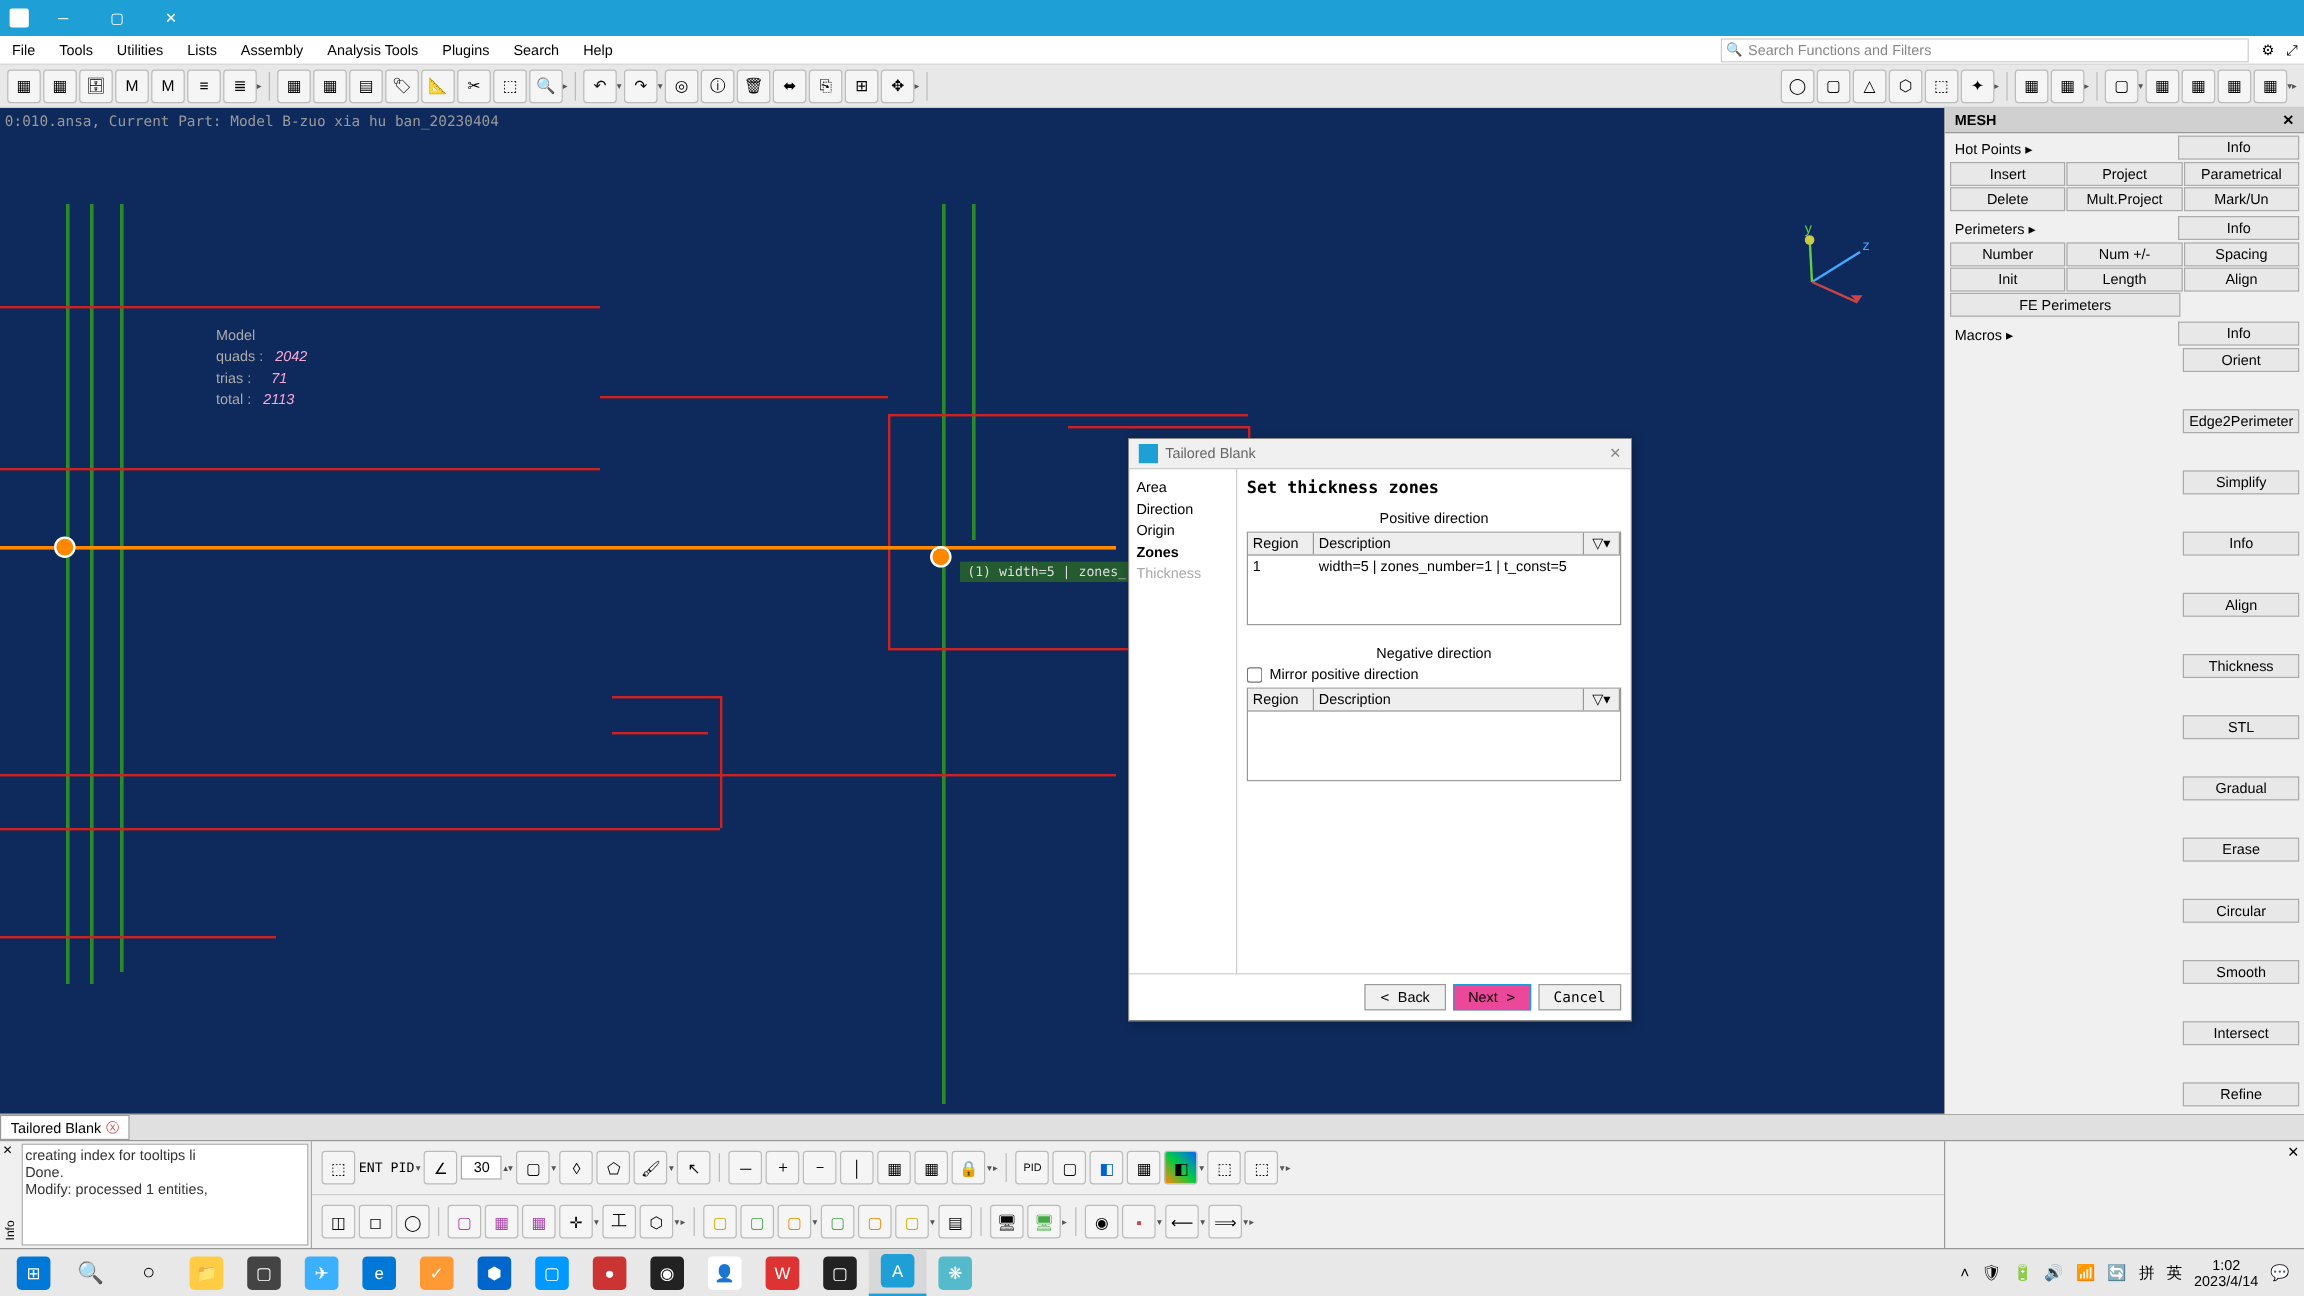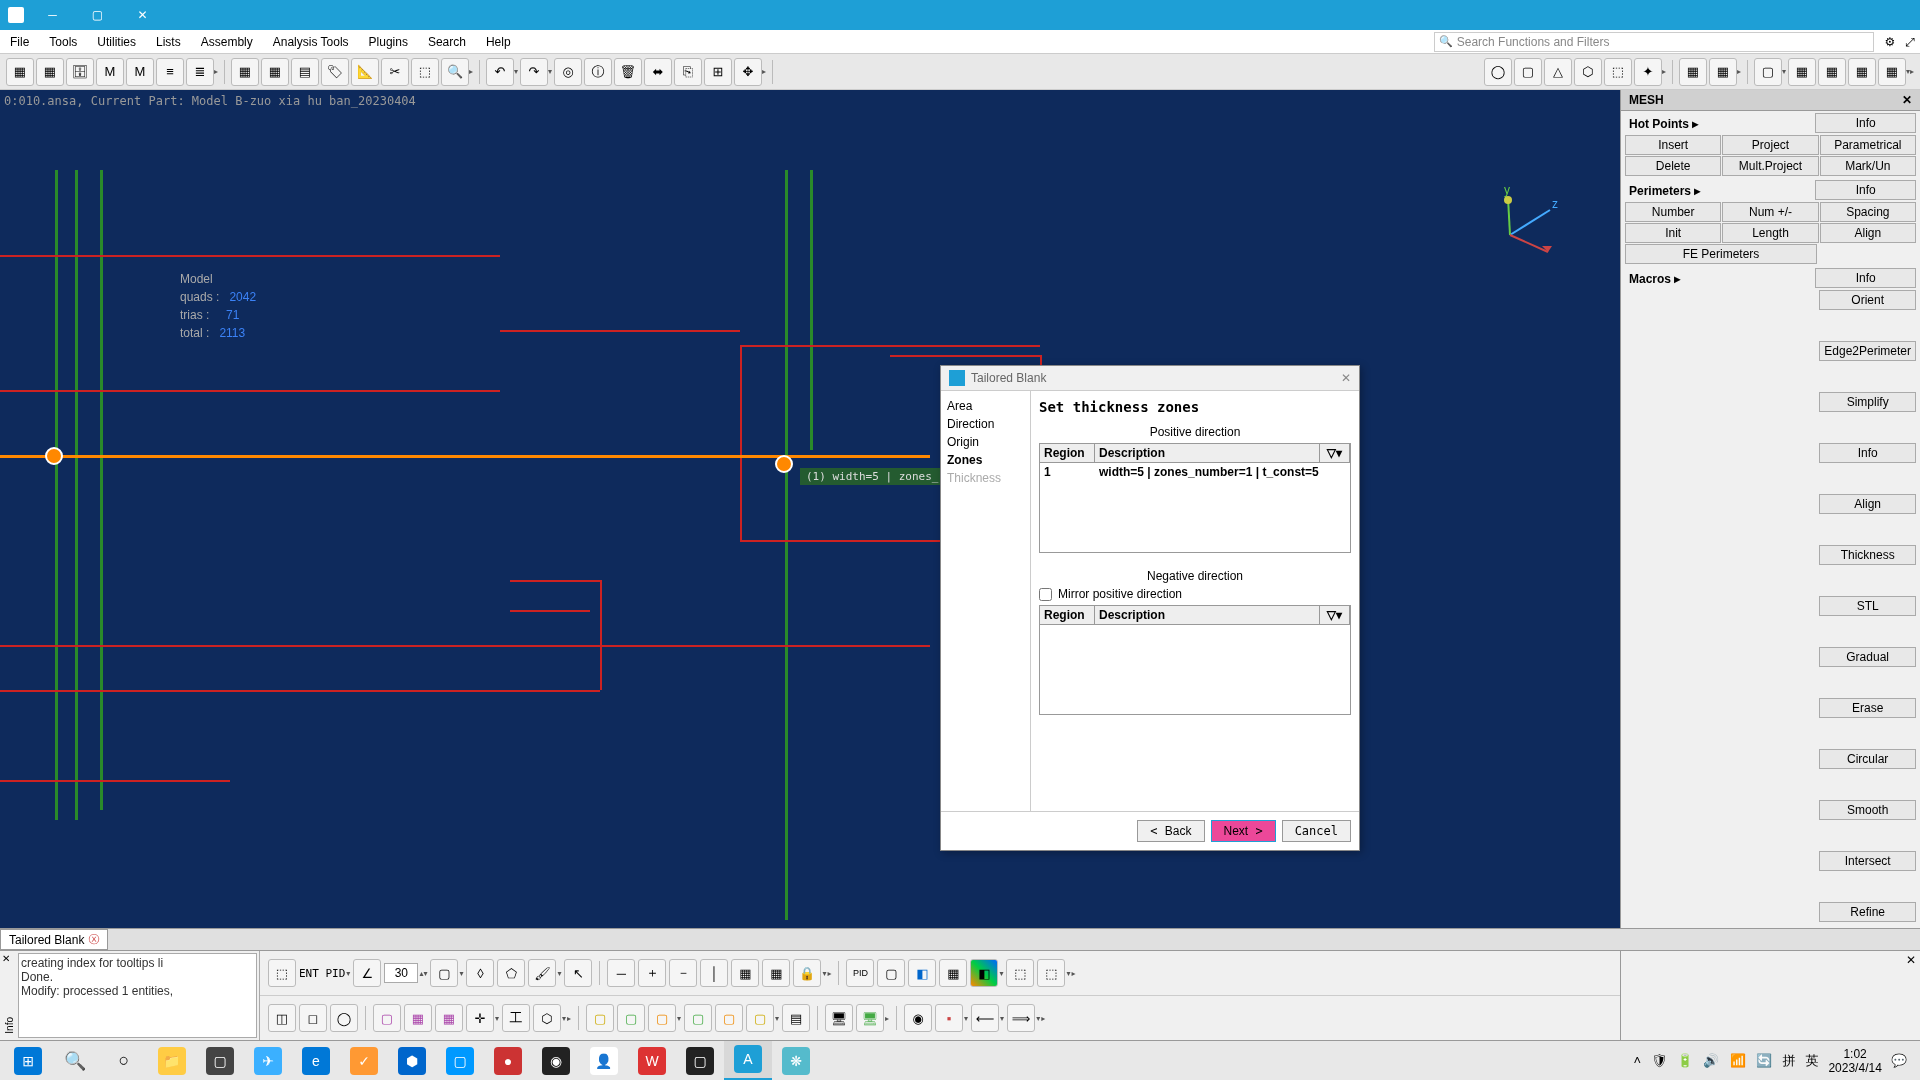--- a/index.html
+++ b/index.html
@@ -23,35 +23,35 @@
 .toolbar { background: #e8e8e8; height: 36px; display: flex; align-items: center; padding: 0 6px; border-bottom: 1px solid #ccc; gap: 2px; }
 .tool-btn { width: 28px; height: 28px; background: #f5f5f5; border: 1px solid #bbb; border-radius: 3px; display: flex; align-items: center; justify-content: center; cursor: pointer; font-size: 13px; }
 .tool-sep { width: 1px; height: 24px; background: #bbb; margin: 0 4px; }
 .tool-drop { font-size: 8px; color: #555; margin-left: -2px; cursor: pointer; }
 
 
 .main-area { display: flex; height: calc(100% - 30px - 24px - 36px - 22px - 90px - 40px); }
 .viewport { flex: 1; background: #0e2a5c; position: relative; overflow: hidden; }
 .viewport-info { position: absolute; top: 4px; left: 4px; color: #999; font-family: monospace; font-size: 12px; }
 .viewport-stats { position: absolute; top: 180px; left: 180px; color: #aaa; font-family: monospace; font-size: 13px; line-height: 18px; }
-.viewport-stats .val { color: #3b82f6; }
+.viewport-stats .val { color: #f9a8d4; font-style: italic; }
 .axis-widget { position: absolute; top: 90px; right: 60px; width: 80px; height: 80px; }
 
 
 .geo-line { position: absolute; background: #cc2222; }
 .geo-line.thick { background: #ff8800; height: 3px; }
 .geo-line.green { background: #2a8a2a; width: 3px; }
 .geo-marker { position: absolute; width: 18px; height: 18px; border-radius: 50%; background: #ff8800; border: 2px solid #fff; }
 .geo-label { position: absolute; background: rgba(40,100,40,0.85); color: #ddd; font-family: monospace; font-size: 11px; padding: 2px 6px; }
 
 
 .right-panel { width: 300px; background: #f0f0f0; border-left: 1px solid #999; display: flex; flex-direction: column; overflow-y: auto; }
 .panel-header { background: #d0d0d0; padding: 3px 8px; font-weight: bold; display: flex; justify-content: space-between; border-bottom: 1px solid #999; }
 .panel-section { padding: 2px 4px; }
-.section-title { font-weight: bold; padding: 4px 4px; cursor: pointer; }
+.section-title { font-weight: normal; padding: 4px 4px; cursor: pointer; }
 .btn-grid { display: grid; grid-template-columns: 1fr 1fr 1fr; gap: 1px; }
 .btn-grid.one { grid-template-columns: 1fr; }
 .panel-btn { background: #e8e8e8; border: 1px solid #aaa; padding: 2px 4px; text-align: center; cursor: pointer; font-size: 12px; height: 20px; display: flex; align-items: center; justify-content: center; }
 .panel-btn.active { background: #b8d8f0; border-color: #1e9fd6; }
 .row-split { display: flex; gap: 1px; }
 .row-split .panel-btn { flex: 1; }
 
 
 .dialog { position: absolute; top: 365px; left: 940px; width: 420px; background: #fff; border: 1px solid #888; box-shadow: 2px 2px 8px rgba(0,0,0,0.3); }
 .dialog-title { background: #f0f0f0; padding: 4px 8px; display: flex; align-items: center; border-bottom: 1px solid #ccc; }
@@ -59,21 +59,21 @@
 .dialog-title .txt { flex: 1; color: #666; }
 .dialog-title .close { cursor: pointer; color: #888; }
 .dialog-body { display: flex; min-height: 420px; }
 .dialog-nav { width: 90px; border-right: 1px solid #ccc; padding: 6px; font-family: monospace; font-size: 13px; }
 .dialog-nav div { padding: 2px 0; cursor: pointer; }
 .dialog-nav .active { font-weight: bold; }
 .dialog-nav .disabled { color: #aaa; }
 .dialog-content { flex: 1; padding: 8px; font-family: monospace; font-size: 13px; }
 .dialog-content h4 { font-family: monospace; font-size: 14px; margin-bottom: 10px; }
 .dialog-content .label { margin: 6px 0 4px; text-align: center; }
-.zone-table { border: 1px solid #999; width: 100%; height: 110px; font-weight: bold; }
+.zone-table { border: 1px solid #999; width: 100%; height: 78px; }
 .zone-table .hdr { display: flex; background: #eee; border-bottom: 1px solid #999; }
 .zone-table .hdr > div { padding: 2px 4px; border-right: 1px solid #999; }
 .zone-table .hdr .c1 { width: 55px; }
 .zone-table .hdr .c2 { flex: 1; }
 .zone-table .hdr .c3 { width: 30px; text-align: center; cursor: pointer; }
 .zone-table .row { display: flex; }
 .zone-table .row > div { padding: 2px 4px; }
 .zone-table .row .c1 { width: 55px; }
 .zone-table .row .c2 { flex: 1; }
 .mirror-check { display: flex; align-items: center; gap: 6px; margin: 4px 0; }

